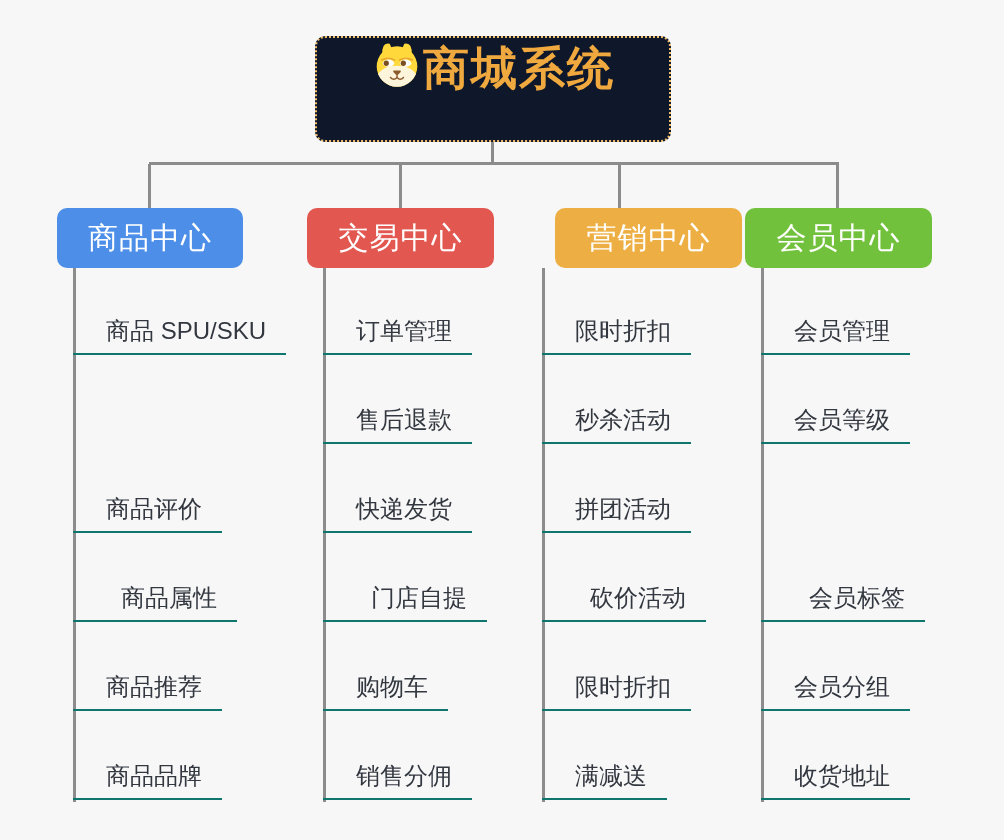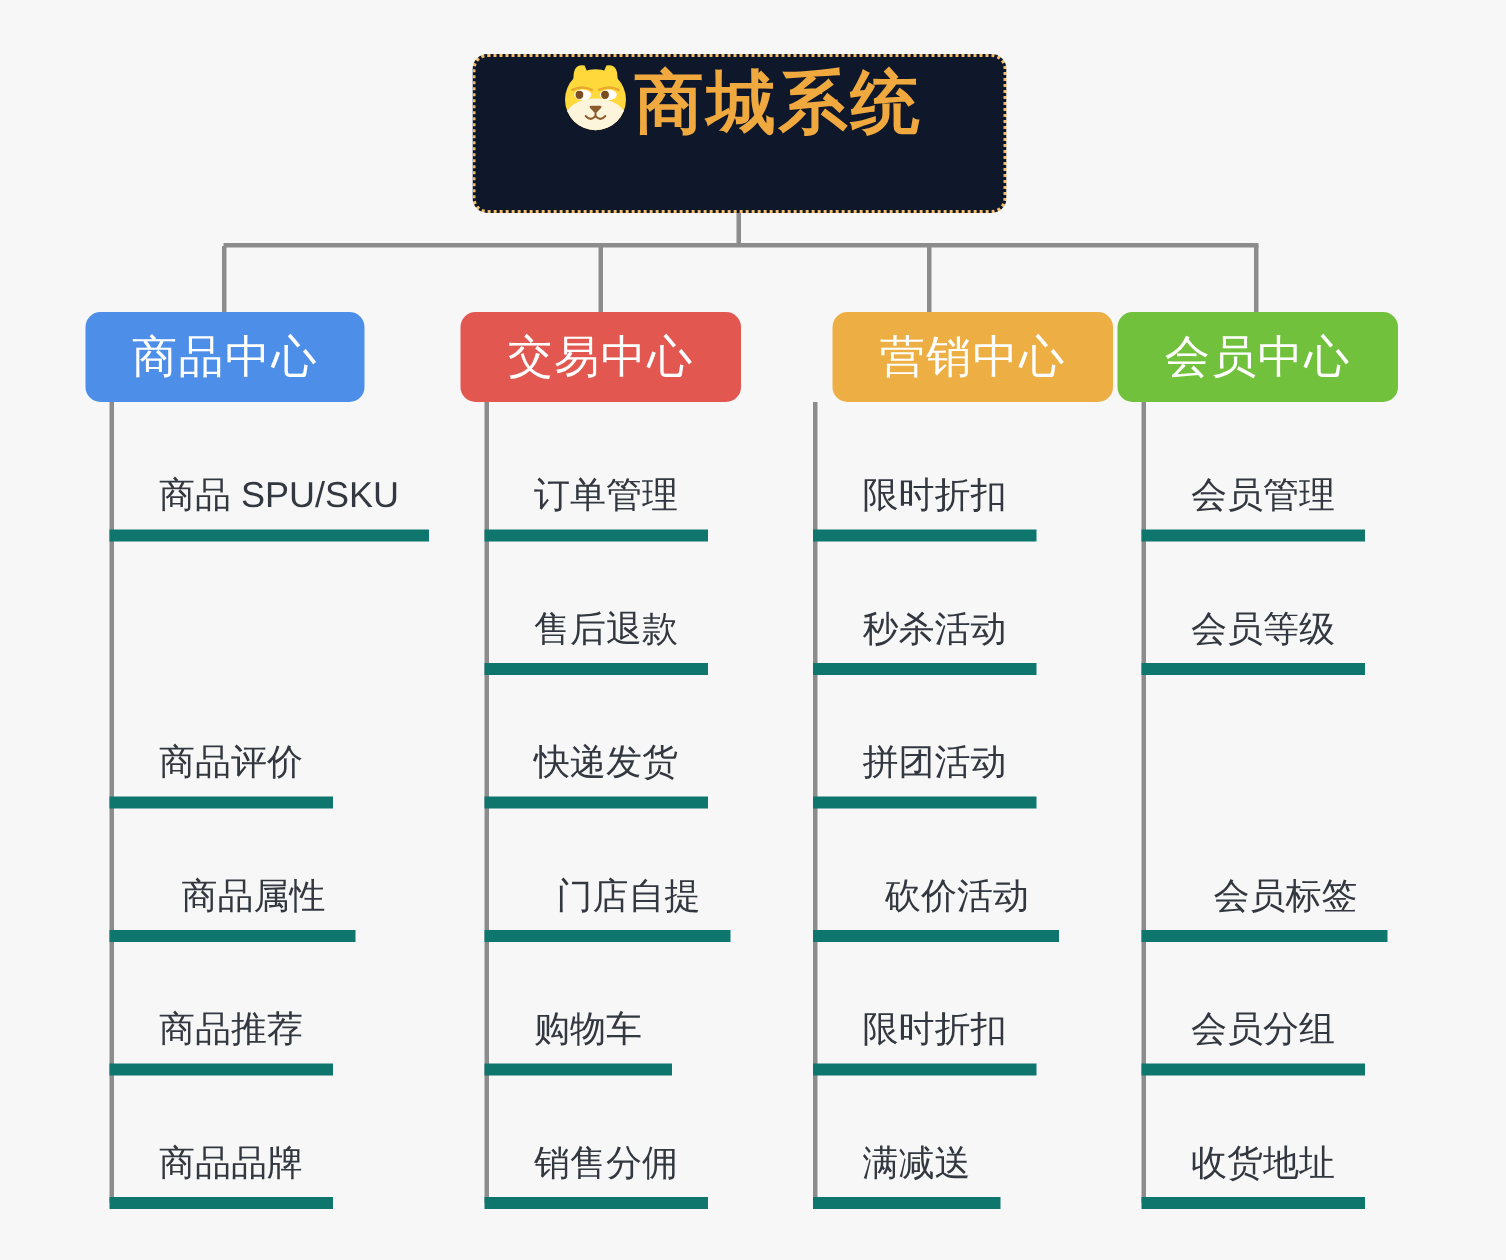--- a/index.html
+++ b/index.html
@@ -38,21 +38,21 @@
   }
   .branch-box.b0{left:57px;width:186px;}
   .branch-box.b1{left:307px;width:187px;}
   .branch-box.b2{left:526px;width:187px;margin-left:29px;}
   .branch-box.b3{left:745px;width:187px;}
 
   
   .leaf{
     position:absolute;
     font-size:24px;line-height:30px;color:#333840;white-space:nowrap;
-    padding:0 20px 7px 33px;border-bottom:8px solid #0f766e;
+    padding:0 20px 7px 33px;border-bottom:2px solid #0f766e;
   }
   .leaf.c0{left:73px;} .leaf.c1{left:323px;} .leaf.c2{left:542px;} .leaf.c3{left:761px;}
   .leaf.r0{top:316px;} .leaf.r1{top:405px;} .leaf.r2{top:494px;}
   .leaf.r3{top:583px;padding-left:48px;} .leaf.r4{top:672px;} .leaf.r5{top:761px;}
 </style>
 </head>
 <body>
 
 <div class="stage">
 

